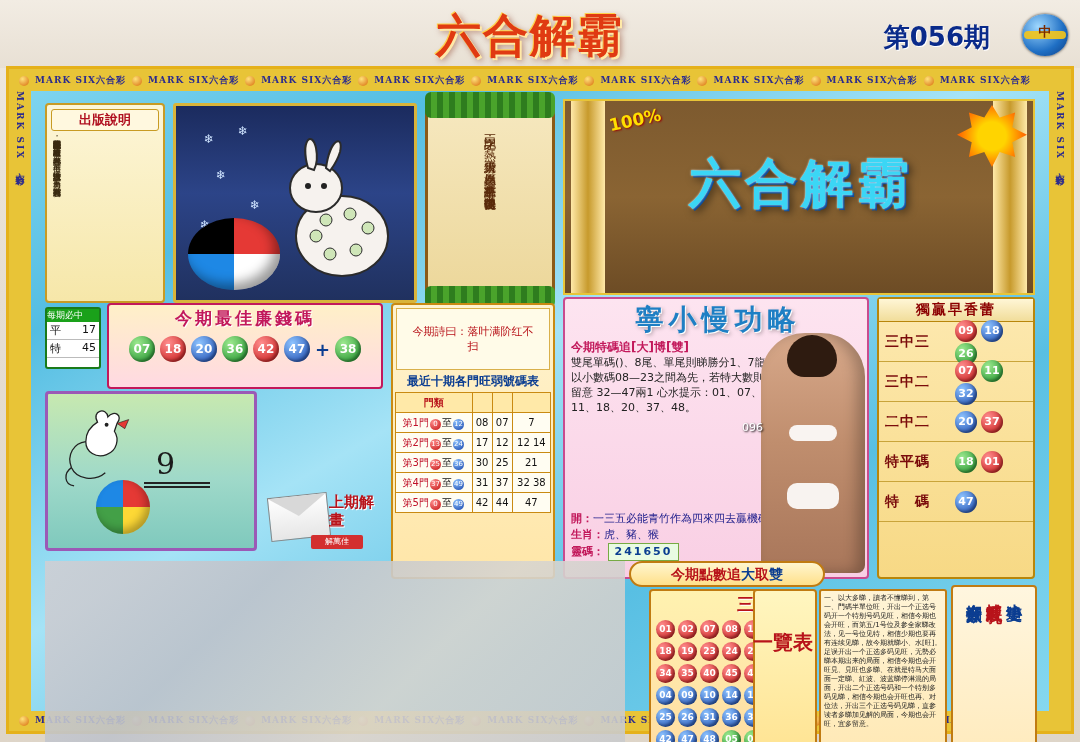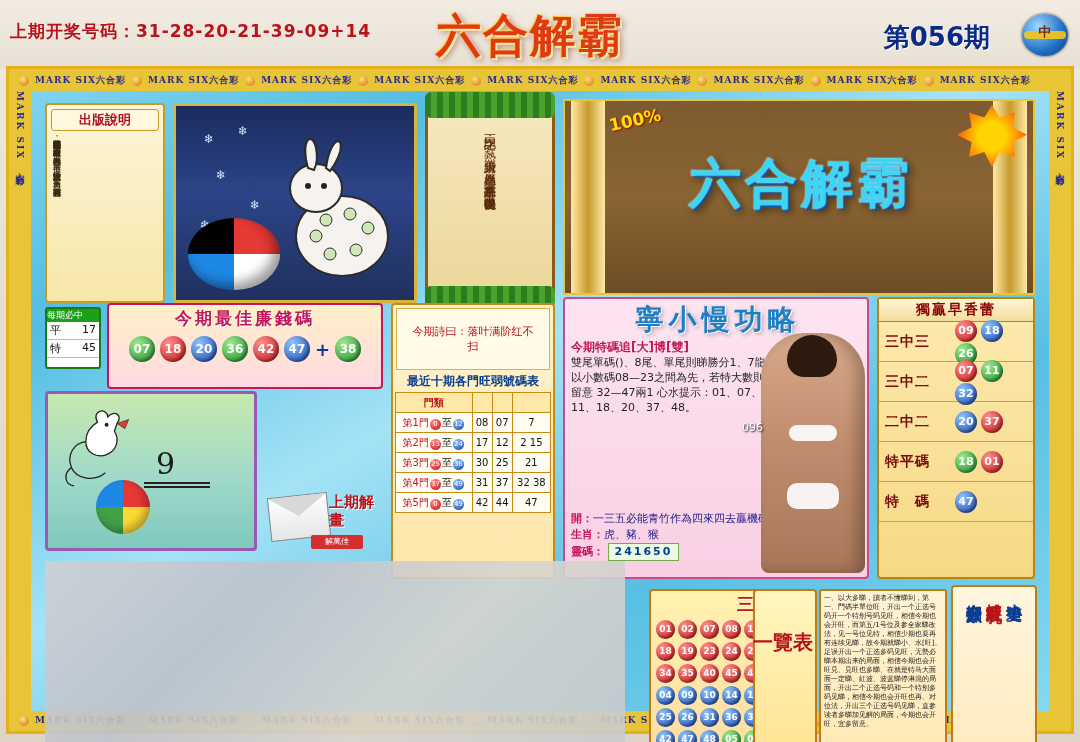--- a/index.html
+++ b/index.html
@@ -438,23 +438,20 @@
     background:linear-gradient(135deg,#cfcfd4 0%,#bfc3cb 30%,#d8d5cf 60%,#c7c9cc 100%);
     opacity:.9;
   }
 </style>
 </head>
 <body>
 
 <div class="page">
 
   <div class="topbar">
-    <div class="prev-draw">
-      <span>上期开奖号码：</span><span>31-28-20-21-39-09+14</span>
-    </div>
     <div class="title-main">六合解霸</div>
     <div class="issue">第056期</div>
     <div class="globe">
       <div class="band"></div>
       <div class="cn">中</div>
     </div>
   </div>
 
   <div class="poster">
 
@@ -634,21 +631,21 @@
               <tr>
                 <td><span class="red">第1門</span><span class="minis b-red">0</span>至<span class="minis b-blue">12</span></td>
                 <td>08</td>
                 <td>07</td>
                 <td>7</td>
               </tr>
               <tr>
                 <td><span class="red">第2門</span><span class="minis b-red">13</span>至<span class="minis b-blue">24</span></td>
                 <td>17</td>
                 <td>12</td>
-                <td>2 15</td>
+                <td>12 14</td>
               </tr>
               <tr>
                 <td><span class="red">第3門</span><span class="minis b-red">25</span>至<span class="minis b-blue">36</span></td>
                 <td>30</td>
                 <td>25</td>
                 <td>21</td>
               </tr>
               <tr>
                 <td><span class="red">第4門</span><span class="minis b-red">37</span>至<span class="minis b-blue">49</span></td>
                 <td>31</td>
@@ -660,20 +657,23 @@
                 <td>42</td>
                 <td>44</td>
                 <td>47</td>
               </tr>
             </tbody>
         </table>
       </div>
 
       <div class="panel photozone"></div>
 
+      <div class="panel dianshu">
+        <span>今期點數追</span><span class="b">大</span><span>取</span><span class="b">雙</span>
+      </div>
 
       <div class="panel wave">
         <div class="wave-head">三色波</div>
         <div class="wave-grid" id="wave-grid">
             <span class="ball b-red">01</span>
             <span class="ball b-red">02</span>
             <span class="ball b-red">07</span>
             <span class="ball b-red">08</span>
             <span class="ball b-red">12</span>
             <span class="ball b-red">13</span>

